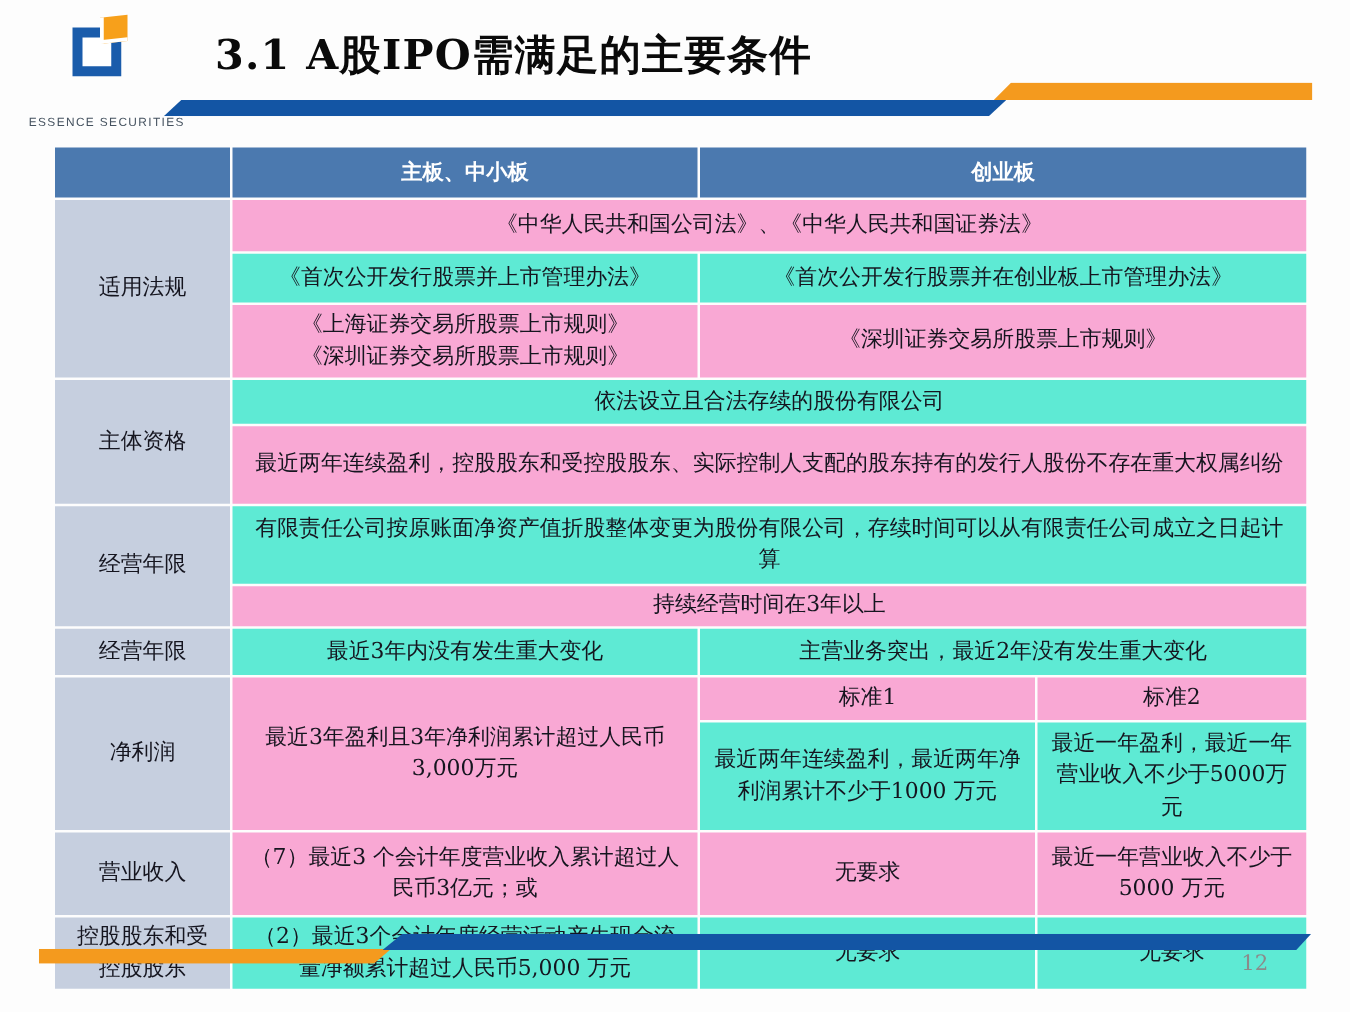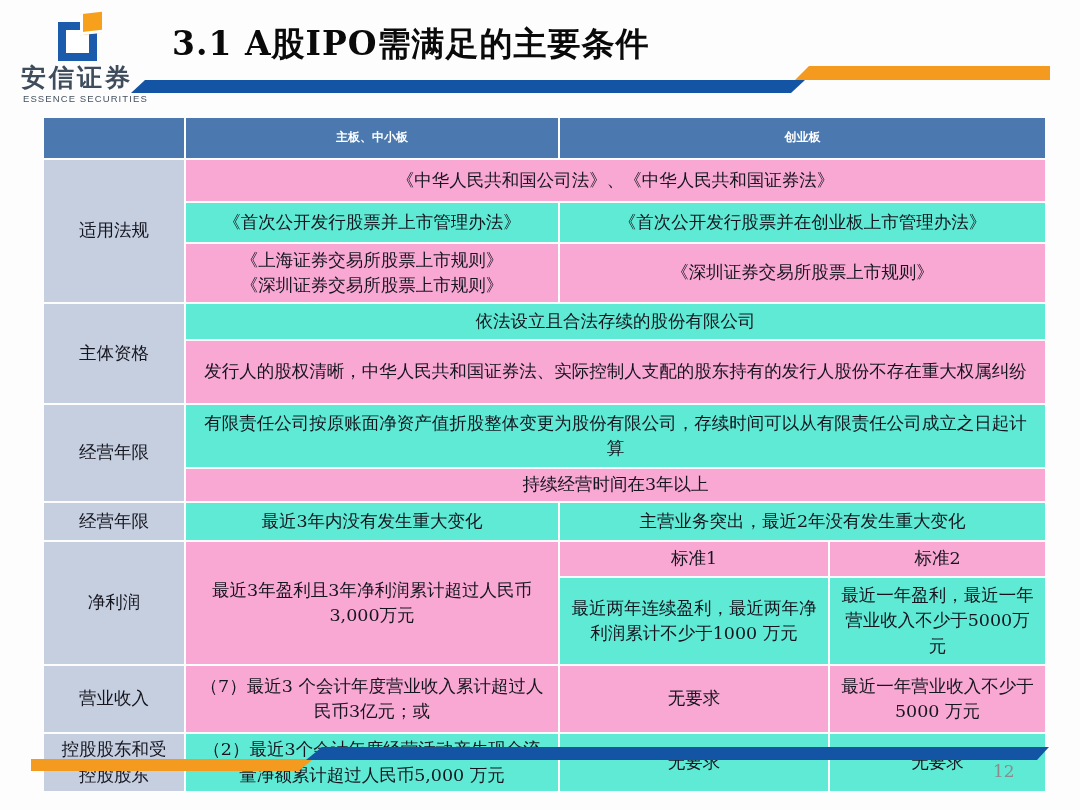--- a/index.html
+++ b/index.html
@@ -51,37 +51,36 @@
   
   table.ipo {
     position:absolute; left:42px; top:116px; width:1005px;
     border-collapse:separate; border-spacing:2px; table-layout:fixed;
   }
   table.ipo td {
     text-align:center; vertical-align:middle;
     font-size:17.5px; line-height:1.45; padding:2px 10px;
     overflow:hidden;
   }
-  tr.thead td { background:#4b79af; color:#ffffff; font-weight:bold; font-size:12px; }
+  tr.thead td { background:#4b79af; color:#ffffff; font-weight:bold; font-size:17px; }
   td.cat   { background:#c6cfdf; font-size:18px; }
   td.dark  { background:#f9a8d4; }
   td.light { background:#5eead4; }
   td.left-al { text-align:left; padding-left:12px; }
   td.bold  { font-weight:normal; }
 </style>
 </head>
 <body>
 
 <div class="slide">
 
   <div class="logo-mark">
     <div class="logo-blue"></div>
     <div class="logo-orange"></div>
   </div>
-  <div class="brand-cn">安信证券</div>
   <div class="brand-en">ESSENCE SECURITIES</div>
 
   <h1 class="title">3.1 A股IPO需满足的主要条件</h1>
   <div class="bar bar-top-blue"></div>
   <div class="bar bar-top-orange"></div>
 
   <table class="ipo">
     <colgroup>
       <col style="width:140px">
         <col style="width:372px">
@@ -110,21 +109,21 @@
         <div>《深圳证券交易所股票上市规则》</div>
       </td>
       <td class="dark left-al" colspan="2">《深圳证券交易所股票上市规则》</td>
     </tr>
 
     <tr>
       <td class="cat" rowspan="2">主体资格</td>
       <td class="light" colspan="3" style="height:31px">依法设立且合法存续的股份有限公司</td>
     </tr>
     <tr>
-      <td class="dark" colspan="3" style="height:58px">发行人的股权清晰，中华人民共和国证券法、实际控制人支配的股东持有的发行人股份不存在重大权属纠纷</td>
+      <td class="dark" colspan="3" style="height:58px">最近两年连续盈利，控股股东和受控股股东、实际控制人支配的股东持有的发行人股份不存在重大权属纠纷</td>
     </tr>
 
     <tr>
       <td class="cat" rowspan="2">经营年限</td>
       <td class="light" colspan="3" style="height:58px">有限责任公司按原账面净资产值折股整体变更为股份有限公司，存续时间可以从有限责任公司成立之日起计算</td>
     </tr>
     <tr>
       <td class="dark" colspan="3" style="height:28px">持续经营时间在3年以上</td>
     </tr>
 

